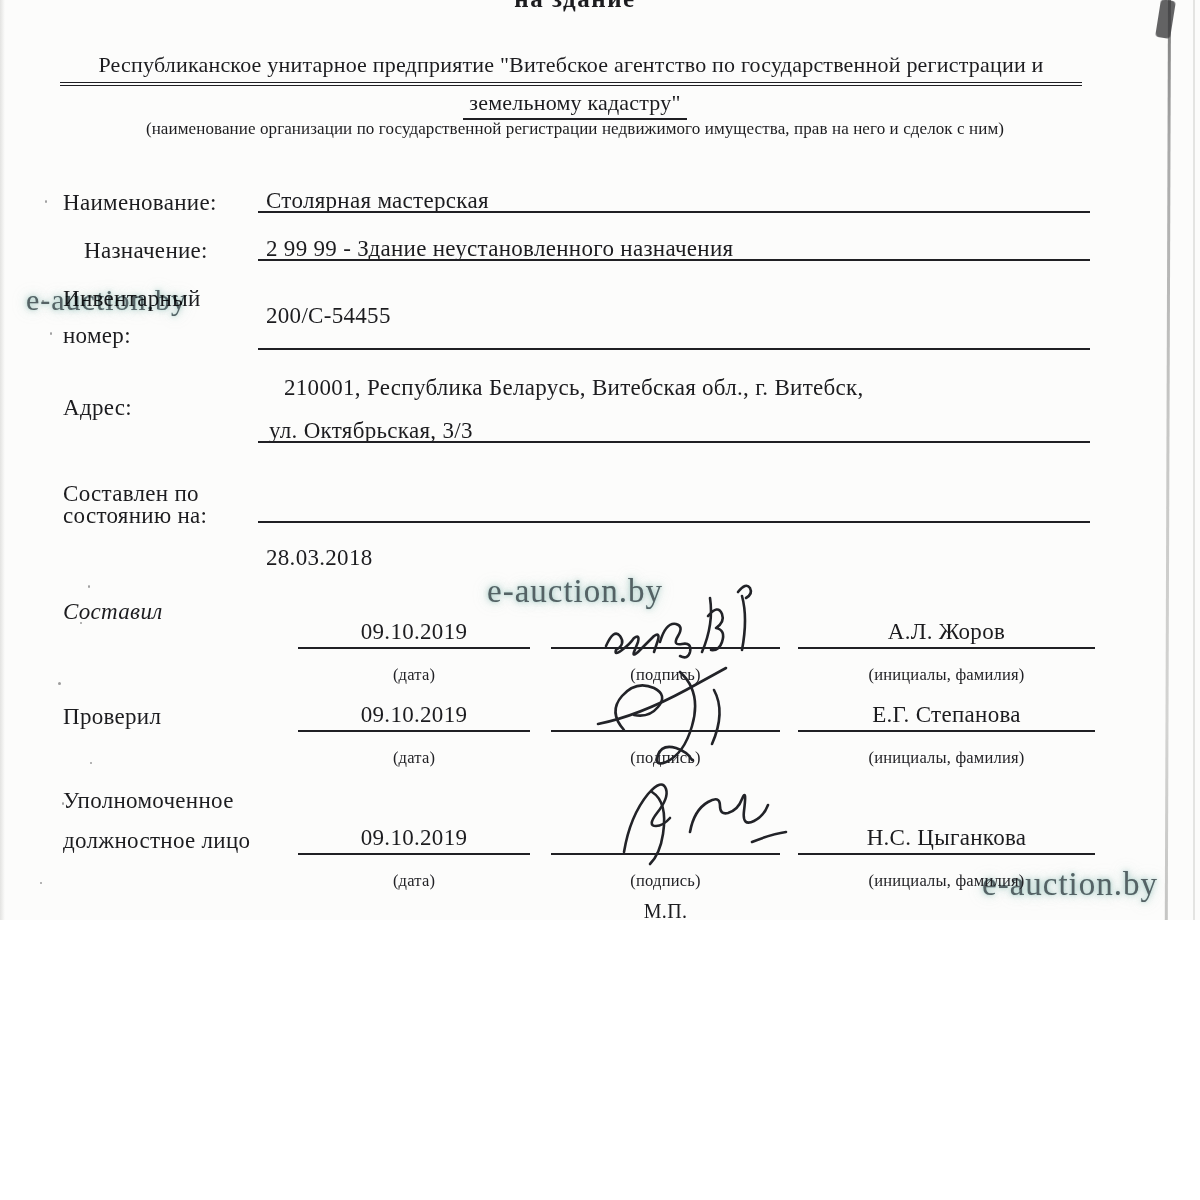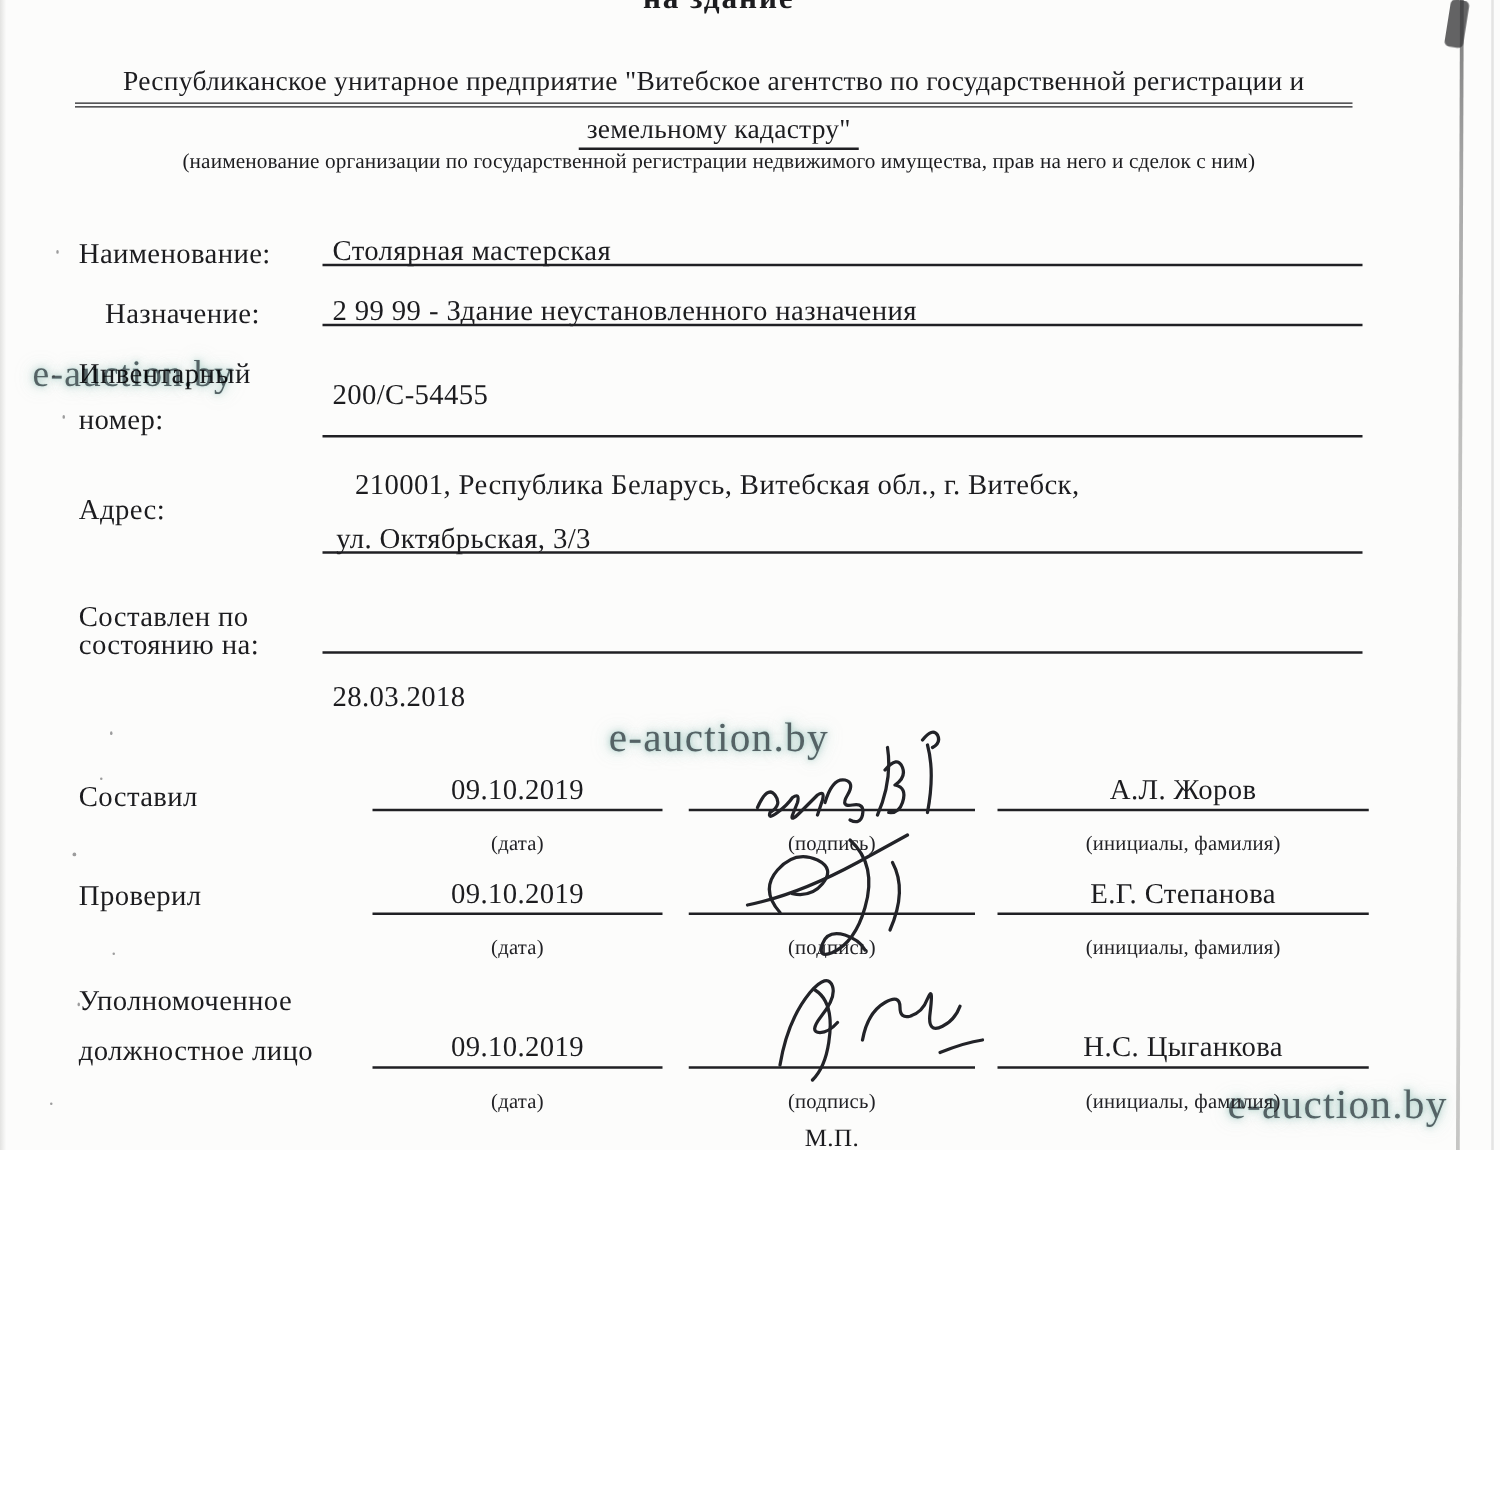--- a/index.html
+++ b/index.html
@@ -81,21 +81,21 @@
 
   <div class="t" style="left:63px;top:482px;">Составлен по</div>
   <div class="t" style="left:63px;top:504px;">состоянию на:</div>
   <div class="t" style="left:266px;top:509px;margin-top:37px;">28.03.2018</div>
   <div class="line" style="left:258px;top:521px;width:832px;"></div>
 
   <div class="wm" style="left:26px;top:283px;font-size:30px;">e-auction.by</div>
   <div class="wm" style="left:487px;top:573px;font-size:33px;">e-auction.by</div>
   <div class="wm" style="left:982px;top:866px;font-size:33px;">e-auction.by</div>
 
-  <div class="t" style="left:63px;top:626px;">Составил</div>
+  <div class="t" style="left:63px;top:600px;font-style:italic;">Составил</div>
   <div class="t center" style="left:298px;top:620px;width:232px;">09.10.2019</div>
   <div class="t center" style="left:798px;top:620px;width:297px;">А.Л. Жоров</div>
   <div class="line" style="left:298px;top:647px;width:232px;"></div>
   <div class="line" style="left:551px;top:647px;width:229px;"></div>
   <div class="line" style="left:798px;top:647px;width:297px;"></div>
   <div class="small center" style="left:298px;top:665px;width:232px;">(дата)</div>
   <div class="small center" style="left:551px;top:665px;width:229px;">(подпись)</div>
   <div class="small center" style="left:798px;top:665px;width:297px;">(инициалы, фамилия)</div>
   <svg class="sig" style="left:598px;top:580px;" width="180" height="90" viewBox="0 0 180 90">
     <path d="M8,66 q8,-18 14,-10 t-4,14 q-2,6 6,0 t12,-12 q6,-4 4,4 l-4,10 q-2,6 6,-2 t14,-14 q6,-4 4,4 l-4,12"></path>

